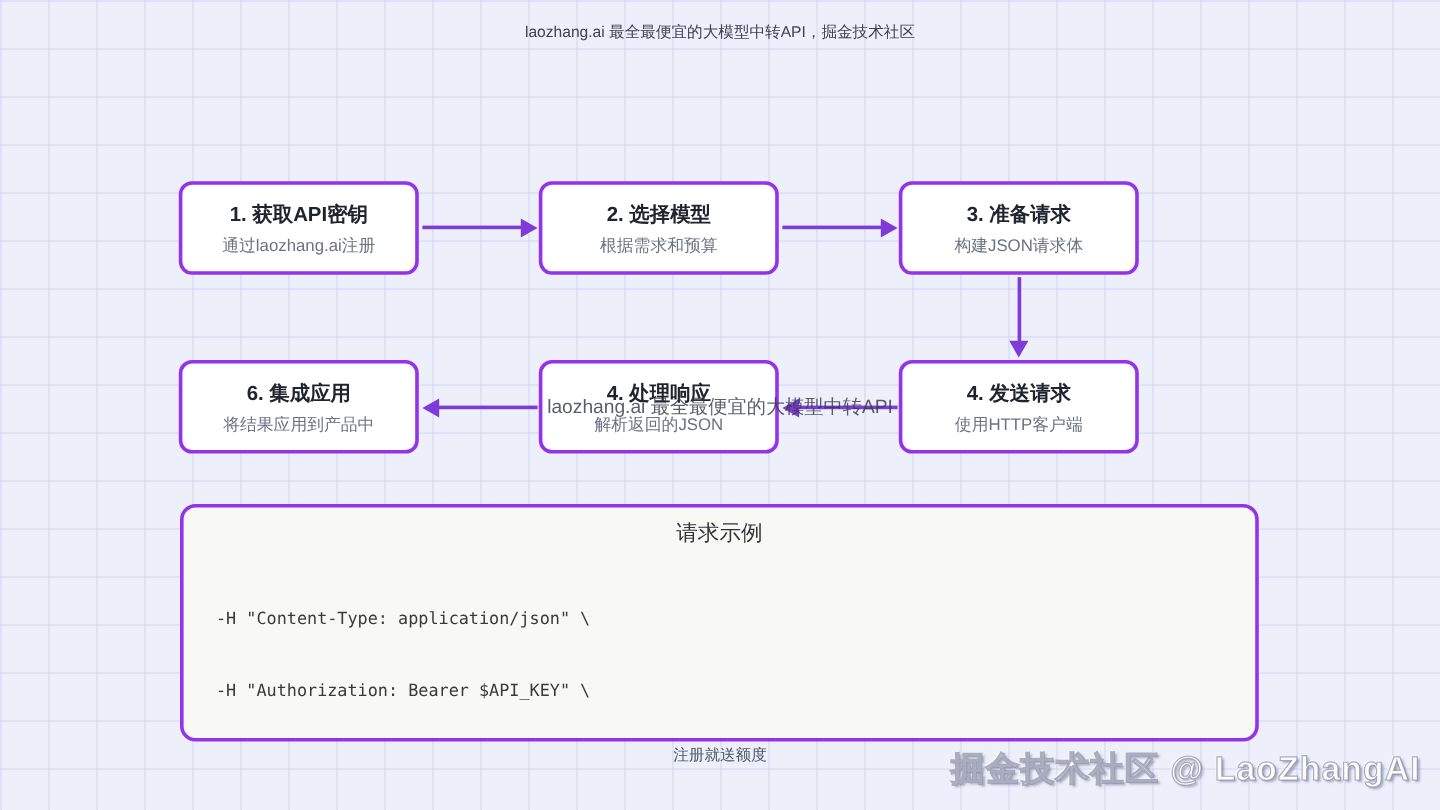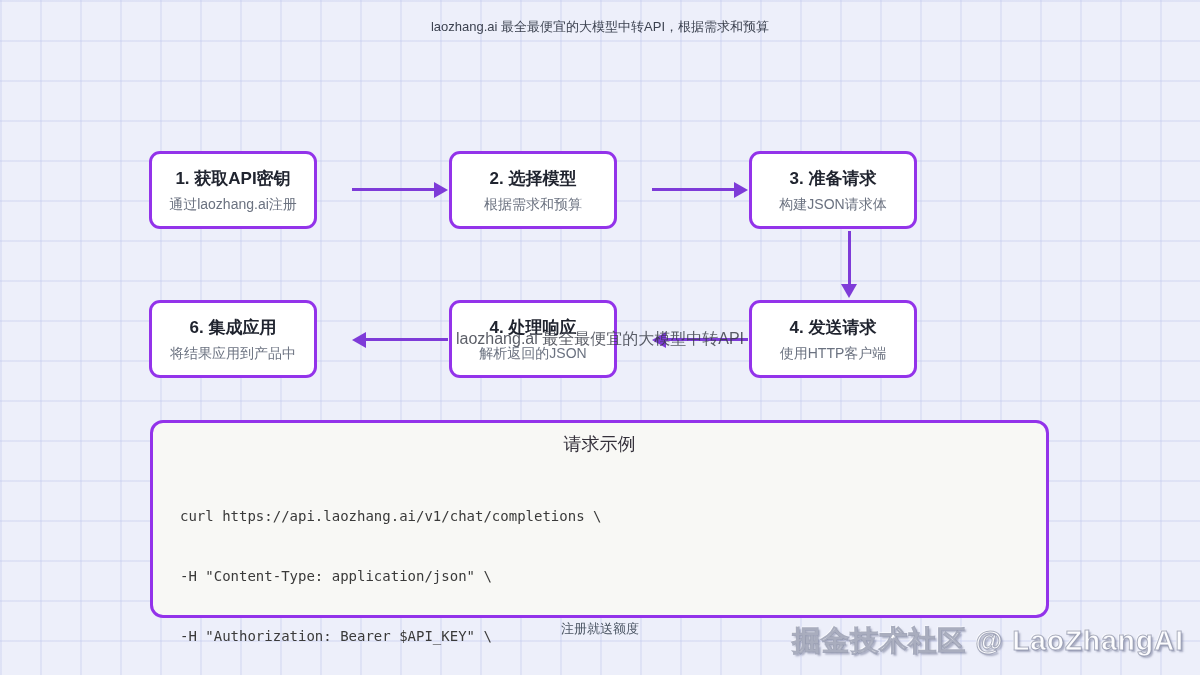--- a/index.html
+++ b/index.html
@@ -26,21 +26,21 @@
     text-align: center; font-size: 13px; color: #3c4250;
   }
   .main-title {
     position: absolute; top: 32px; left: 0; width: 100%;
     text-align: center; font-size: 31px; font-weight: 700;
     color: #272c38; letter-spacing: 0.5px;
   }
 
   
   .step-box {
-    position: absolute; width: 168px; height: 78px;
+    position: absolute; width: 200px; height: 78px;
     background: #ffffff; border: 3px solid #9333ea; border-radius: 11px;
     display: flex; flex-direction: column; align-items: center; justify-content: center;
     gap: 6px; z-index: 2;
   }
   .step-title { font-size: 17px; font-weight: 700; color: #20242f; }
   .step-sub   { font-size: 14px; color: #6b7280; }
   .pos-1 { left: 149px; top: 151px; }
   .pos-2 { left: 449px; top: 151px; }
   .pos-3 { left: 749px; top: 151px; }
   .pos-4 { left: 749px; top: 300px; }
@@ -97,21 +97,21 @@
     position: absolute; left: 180px; top: 466px; z-index: 2;
     font-family: "DejaVu Sans Mono", "Liberation Mono", monospace;
     font-size: 14px; line-height: 20px; color: #3a3a3a; white-space: pre;
   }
 </style>
 </head>
 <body>
 
 <div class="canvas">
 
-  <div class="tagline-top">laozhang.ai 最全最便宜的大模型中转API，根据需求和预算</div>
+  <div class="tagline-top">laozhang.ai 最全最便宜的大模型中转API，掘金技术社区</div>
 
   <div class="step-box pos-1">
     <div class="step-title">1. 获取API密钥</div>
     <div class="step-sub">通过laozhang.ai注册</div>
   </div>
   <div class="step-box pos-2">
     <div class="step-title">2. 选择模型</div>
     <div class="step-sub">根据需求和预算</div>
   </div>
   <div class="step-box pos-3">
@@ -148,21 +148,20 @@
       <div class="head head-left"></div>
   </div>
   <div class="arrow arr-5-6">
     <div class="line-h"></div>
       <div class="head head-left"></div>
   </div>
 
   <div class="code-panel"></div>
   <div class="code-title">请求示例</div>
   <div class="code-block">
-    <div>curl https://api.laozhang.ai/v1/chat/completions \</div>
     <div>-H "Content-Type: application/json" \</div>
     <div>-H "Authorization: Bearer $API_KEY" \</div>
     
     
     
     
     
     
     
   </div>

